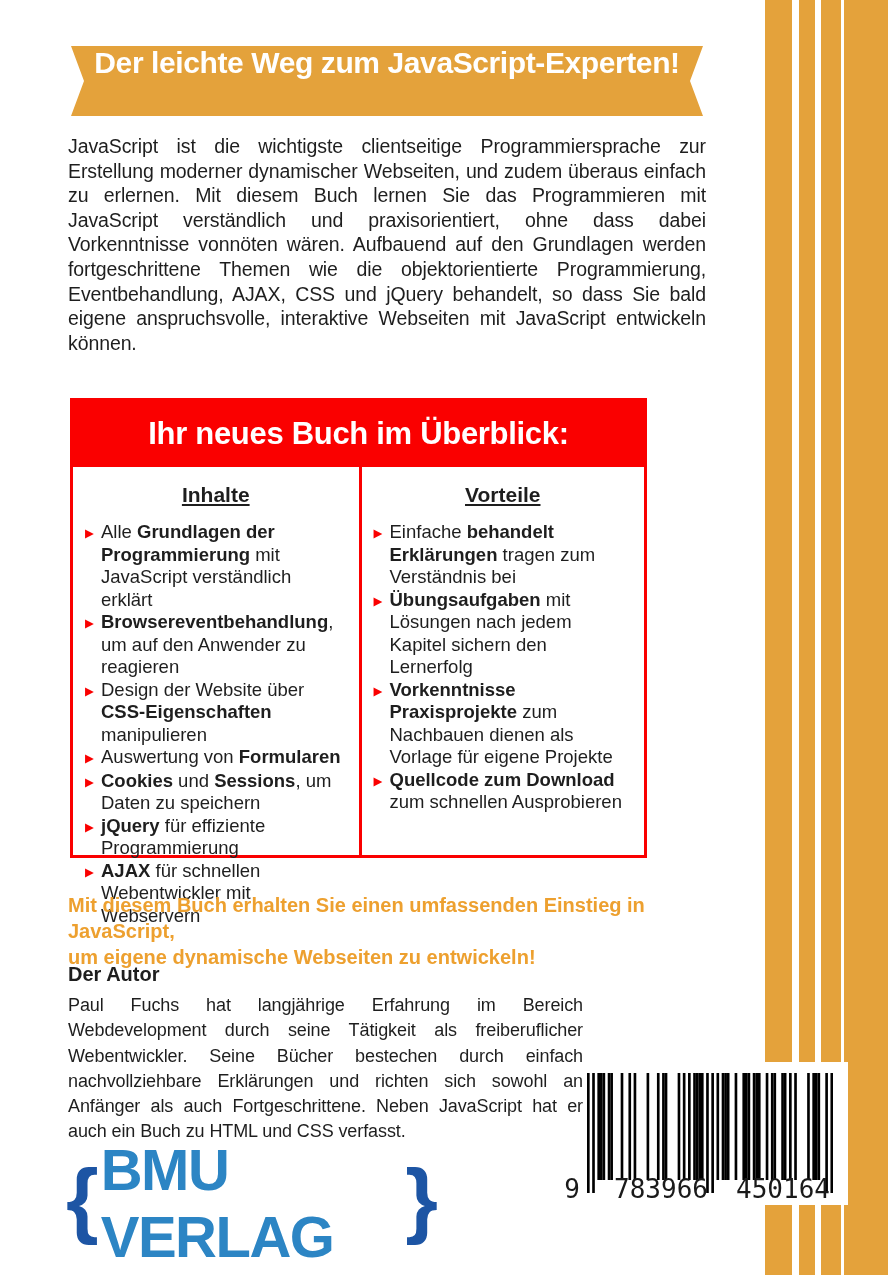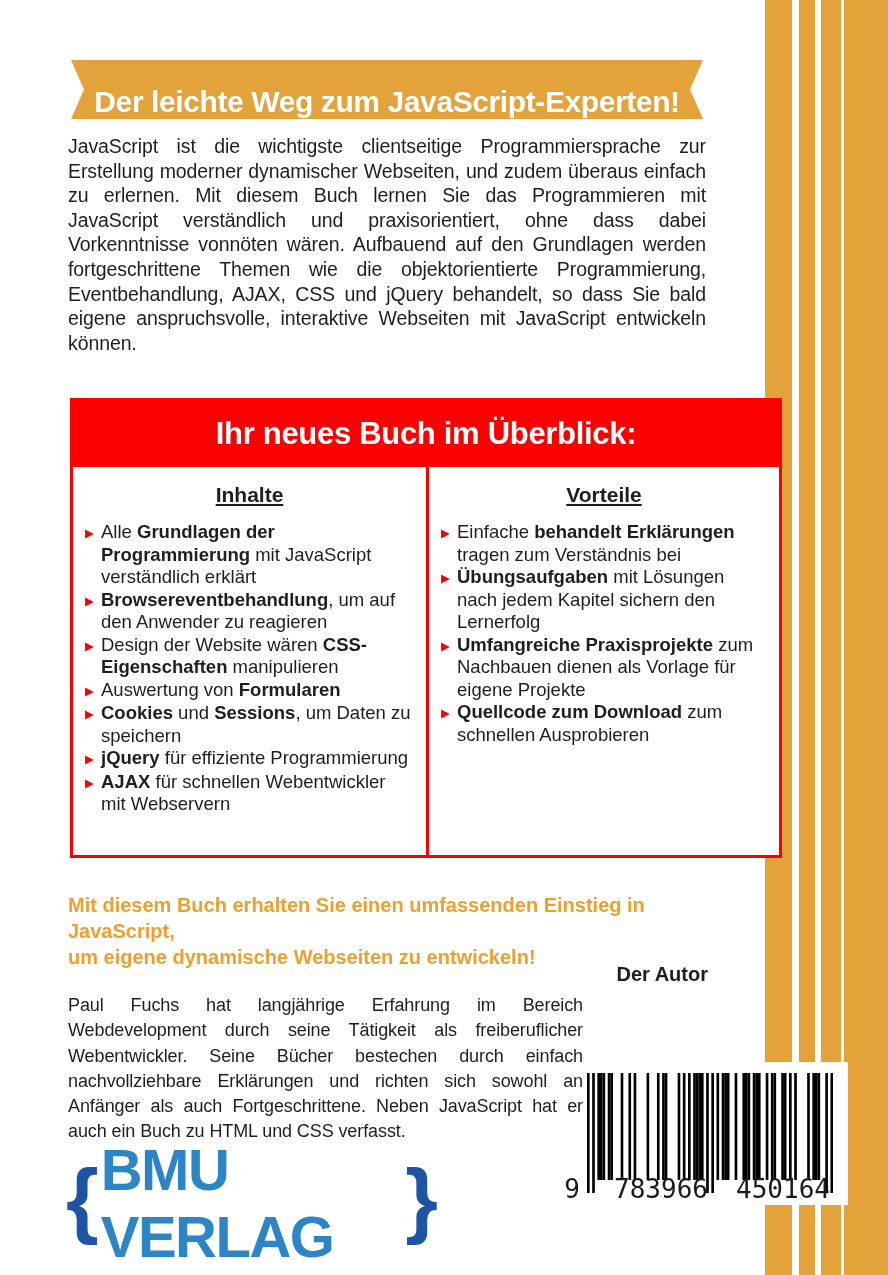--- a/index.html
+++ b/index.html
@@ -5,47 +5,47 @@
   html,body{margin:0;padding:0;background:#fff;}
   .page{position:relative;width:888px;height:1275px;background:#fff;overflow:hidden;
         font-family:"Liberation Sans","DejaVu Sans",sans-serif;color:var(--ink);}
   
   .stripe{position:absolute;top:0;bottom:0;background:var(--orange);z-index:0;}
   .s1{left:765px;width:27px;}
   .s2{left:799px;width:16px;}
   .s3{left:821px;width:20px;}
   .s4{left:844px;width:44px;}
   
-  .banner{position:absolute;left:71px;top:46px;width:632px;height:59px;background:var(--orange);
+  .banner{position:absolute;left:71px;top:46px;width:632px;height:70px;background:var(--orange);
           clip-path:polygon(0 0,100% 0,calc(100% - 13px) 50%,100% 100%,0 100%,13px 50%);
-          display:flex;align-items:flex-end;justify-content:center;z-index:2;margin-top:14px;}
+          display:flex;align-items:flex-start;justify-content:center;z-index:2;}
   .banner span{color:#ffffff;font-weight:700;font-size:30px;letter-spacing:-0.4px;}
   
   .intro{position:absolute;left:68px;top:134px;width:638px;margin:0;font-size:19.5px;
          line-height:24.6px;text-align:justify;letter-spacing:-0.1px;z-index:2;}
   
-  .box{position:absolute;left:70px;top:398px;width:712px;height:460px;border:3px solid var(--red);
+  .box{position:absolute;left:70px;top:398px;width:577px;height:460px;border:3px solid var(--red);
        background:#fff;box-sizing:border-box;z-index:2;}
   .box-header{position:absolute;top:0;left:0;right:0;height:66px;background:var(--red);
               display:flex;align-items:center;justify-content:center;}
   .box-header span{color:#fff;font-weight:700;font-size:31px;letter-spacing:-0.3px;}
   .cols{position:absolute;top:66px;left:0;right:0;bottom:0;display:flex;}
   .col{flex:1 1 50%;padding:16px 12px 0 12px;box-sizing:border-box;min-width:0;}
   .col + .col{border-left:3px solid var(--red);}
   .col-h{text-align:center;font-weight:700;text-decoration:underline;font-size:21px;margin-bottom:14px;}
   .li{display:flex;font-size:18.5px;line-height:22.5px;}
   .tri{flex:0 0 16px;width:16px;color:var(--red);font-size:11.5px;line-height:22.5px;padding-top:1px;
        font-family:"DejaVu Sans",sans-serif;}
   .li-tx{flex:1;min-width:0;}
   
   .highlight{position:absolute;left:68px;top:892px;width:660px;margin:0;font-weight:700;
              font-size:20px;line-height:26px;color:var(--hl);white-space:pre-line;z-index:2;}
   
   .author{position:absolute;left:68px;top:963px;width:640px;z-index:2;}
-  .author-h{font-weight:700;font-size:20px;margin-bottom:7px;text-align:right;}
+  .author-h{font-weight:700;font-size:20px;margin-bottom:7px;}
   .author-p{margin:0;font-size:18px;line-height:25.3px;text-align:justify;letter-spacing:-0.1px;}
   .spacer{float:right;width:125px;height:62px;margin-top:62px;}
   
   .bcbox{position:absolute;left:560px;top:1062px;width:288px;height:143px;background:#fff;z-index:1;}
   .bcbox svg{position:absolute;left:27px;top:11px;fill:#000;}
   .bcd{position:absolute;font-family:"DejaVu Sans Mono","DejaVu Sans",monospace;font-size:26px;
        line-height:26px;color:#1a1a1a;top:114px;text-align:center;}
   .d9{left:0;width:24px;}
   .dl{left:36px;width:130px;}
   .dr{left:158px;width:130px;}
@@ -84,21 +84,21 @@
             <div class="li">
               <span class="tri">▶</span>
               <span class="li-tx"><span>Alle </span><span style="font-weight: 700;">Grundlagen der Programmierung</span><span> mit JavaScript verständlich erklärt</span></span>
             </div>
             <div class="li">
               <span class="tri">▶</span>
               <span class="li-tx"><span style="font-weight: 700;">Browsereventbehandlung</span><span>, um auf den Anwender zu reagieren</span></span>
             </div>
             <div class="li">
               <span class="tri">▶</span>
-              <span class="li-tx"><span>Design der Website wären </span><span style="font-weight: 700;">CSS-Eigenschaften</span><span> manipulieren</span></span>
+              <span class="li-tx"><span>Design der Website über </span><span style="font-weight: 700;">CSS-Eigenschaften</span><span> manipulieren</span></span>
             </div>
             <div class="li">
               <span class="tri">▶</span>
               <span class="li-tx"><span>Auswertung von </span><span style="font-weight: 700;">Formularen</span></span>
             </div>
             <div class="li">
               <span class="tri">▶</span>
               <span class="li-tx"><span style="font-weight: 700;">Cookies</span><span> und </span><span style="font-weight: 700;">Sessions</span><span>, um Daten zu speichern</span></span>
             </div>
             <div class="li">
@@ -117,21 +117,21 @@
             <div class="li">
               <span class="tri">▶</span>
               <span class="li-tx"><span>Einfache </span><span style="font-weight: 700;">behandelt Erklärungen</span><span> tragen zum Verständnis bei</span></span>
             </div>
             <div class="li">
               <span class="tri">▶</span>
               <span class="li-tx"><span style="font-weight: 700;">Übungsaufgaben</span><span> mit Lösungen nach jedem Kapitel sichern den Lernerfolg</span></span>
             </div>
             <div class="li">
               <span class="tri">▶</span>
-              <span class="li-tx"><span style="font-weight: 700;">Umfangreiche Praxisprojekte</span><span> zum Nachbauen dienen als Vorlage für eigene Projekte</span></span>
+              <span class="li-tx"><span style="font-weight: 700;">Vorkenntnisse Praxisprojekte</span><span> zum Nachbauen dienen als Vorlage für eigene Projekte</span></span>
             </div>
             <div class="li">
               <span class="tri">▶</span>
               <span class="li-tx"><span style="font-weight: 700;">Quellcode zum Download</span><span> zum schnellen Ausprobieren</span></span>
             </div>
           </div>
       </div>
     </div>
   </div>
 

